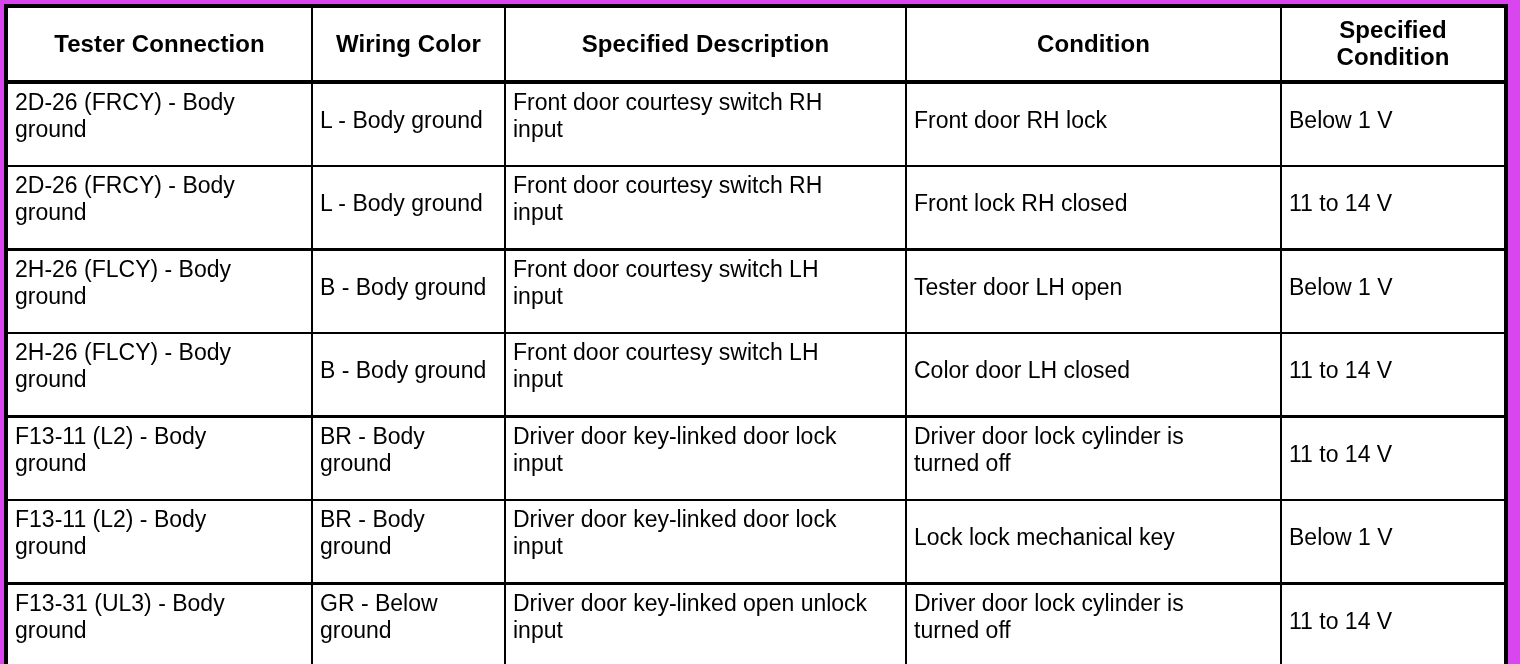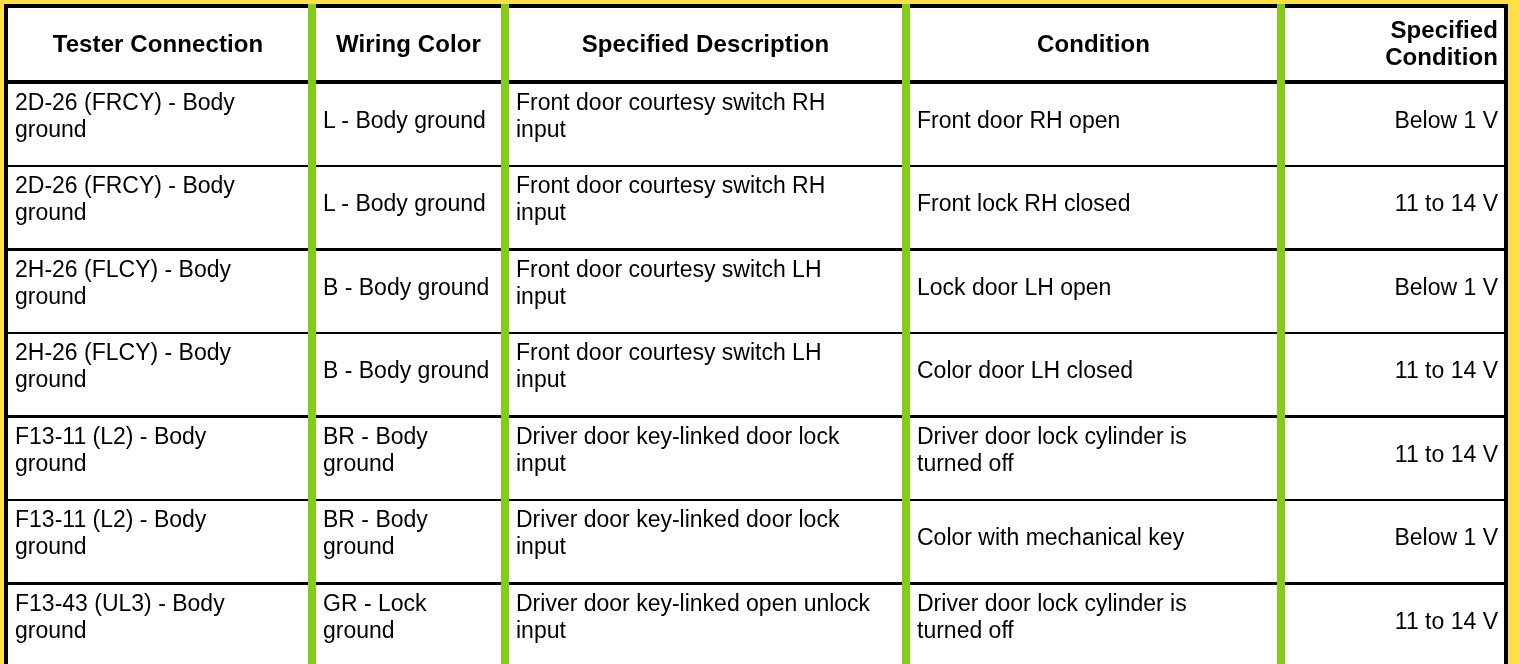--- a/index.html
+++ b/index.html
@@ -13,21 +13,21 @@
     height: 664px;
     font-family: "Liberation Sans", sans-serif;
     color: #000000;
     overflow: hidden;
   }
 
   .sheet {
     position: relative;
     width: 1520px;
     height: 664px;
-    background: #fde047;
+    background: #d946ef;
   }
 
   .spec-table {
     position: absolute;
     left: 4px;
     top: 4px;
     width: 1504px;
     height: 656px;
     border-collapse: collapse;
     border: 4px solid #000000;
@@ -36,33 +36,32 @@
   }
 
   .spec-table col.c-tester   { width: 306px; }
   .spec-table col.c-wiring   { width: 193px; }
   .spec-table col.c-terminal { width: 401px; }
   .spec-table col.c-cond     { width: 375px; }
   .spec-table col.c-spec     { width: 225px; }
 
   .spec-table th,
   .spec-table td {
-    border-left: 8px solid #84cc16;
+    border-left: 2px solid #84cc16;
     border-right: 2px solid #000000;
     vertical-align: top;
     background: #ffffff;
   }
   .spec-table th:first-child,
   .spec-table td:first-child {
     border-left: none;
   }
   .spec-table th:last-child,
   .spec-table td:last-child {
     border-right: none;
-    text-align: right;
   }
 
   
   .head-row th {
     height: 68px;
     border-bottom: 4px solid #000000;
     text-align: center;
     vertical-align: middle;
     font-size: 24px;
     font-weight: bold;
@@ -133,21 +132,21 @@
 ground</span>
           </td>
         <td class="col-wiring">
             <span class="cell-text single-line">L - Body ground</span>
           </td>
         <td class="col-terminal">
             <span class="cell-text">Front door courtesy switch RH
 input</span>
           </td>
         <td class="col-cond">
-            <span class="cell-text single-line">Front door RH open</span>
+            <span class="cell-text single-line">Front door RH lock</span>
           </td>
         <td class="col-spec">
             <span class="cell-text single-line">Below 1 V</span>
           </td>
       </tr>
 
       <tr class="body-row">
         <td class="col-tester">
             <span class="cell-text">2D-26 (FRCY) - Body
 ground</span>
@@ -173,21 +172,21 @@
 ground</span>
           </td>
         <td class="col-wiring">
             <span class="cell-text single-line">B - Body ground</span>
           </td>
         <td class="col-terminal">
             <span class="cell-text">Front door courtesy switch LH
 input</span>
           </td>
         <td class="col-cond">
-            <span class="cell-text single-line">Lock door LH open</span>
+            <span class="cell-text single-line">Tester door LH open</span>
           </td>
         <td class="col-spec">
             <span class="cell-text single-line">Below 1 V</span>
           </td>
       </tr>
 
       <tr class="body-row">
         <td class="col-tester">
             <span class="cell-text">2H-26 (FLCY) - Body
 ground</span>
@@ -236,34 +235,34 @@
           </td>
         <td class="col-wiring">
             <span class="cell-text">BR - Body
 ground</span>
           </td>
         <td class="col-terminal">
             <span class="cell-text">Driver door key-linked door lock
 input</span>
           </td>
         <td class="col-cond">
-            <span class="cell-text single-line">Color with mechanical key</span>
+            <span class="cell-text single-line">Lock lock mechanical key</span>
           </td>
         <td class="col-spec">
             <span class="cell-text single-line">Below 1 V</span>
           </td>
       </tr>
 
       <tr class="body-row pair-start">
         <td class="col-tester">
-            <span class="cell-text">F13-43 (UL3) - Body
-ground</span>
-          </td>
-        <td class="col-wiring">
-            <span class="cell-text">GR - Lock
+            <span class="cell-text">F13-31 (UL3) - Body
+ground</span>
+          </td>
+        <td class="col-wiring">
+            <span class="cell-text">GR - Below
 ground</span>
           </td>
         <td class="col-terminal">
             <span class="cell-text">Driver door key-linked open unlock
 input</span>
           </td>
         <td class="col-cond">
             <span class="cell-text">Driver door lock cylinder is
 turned off</span>
           </td>

